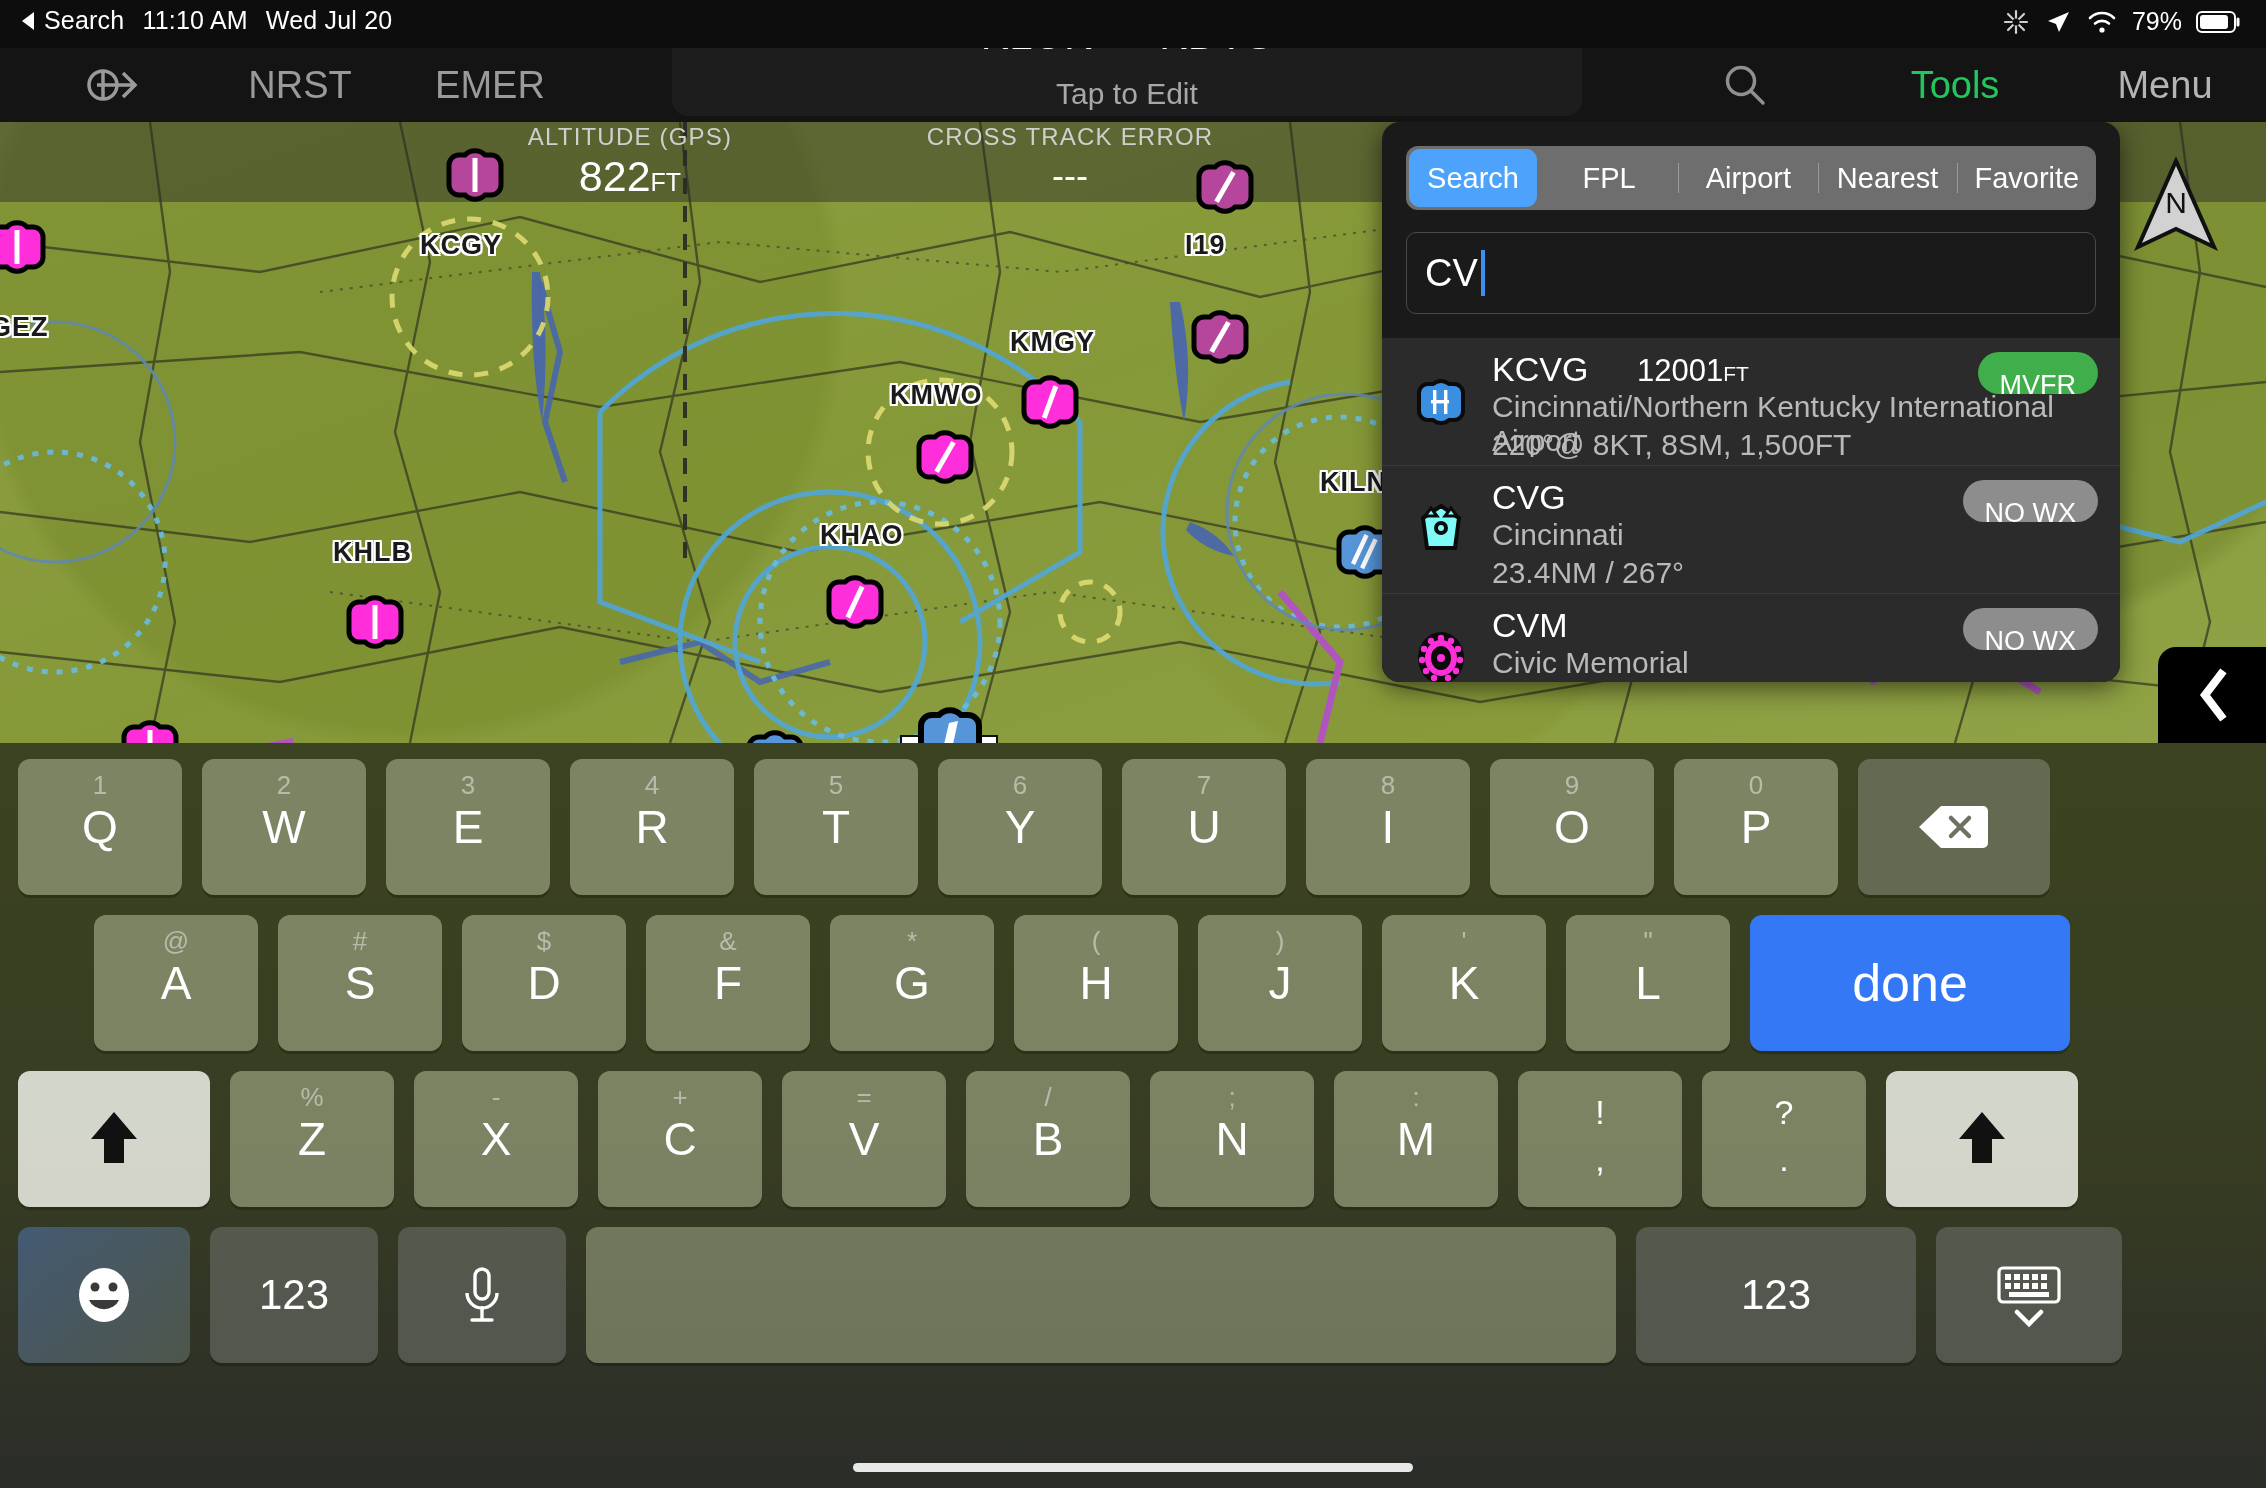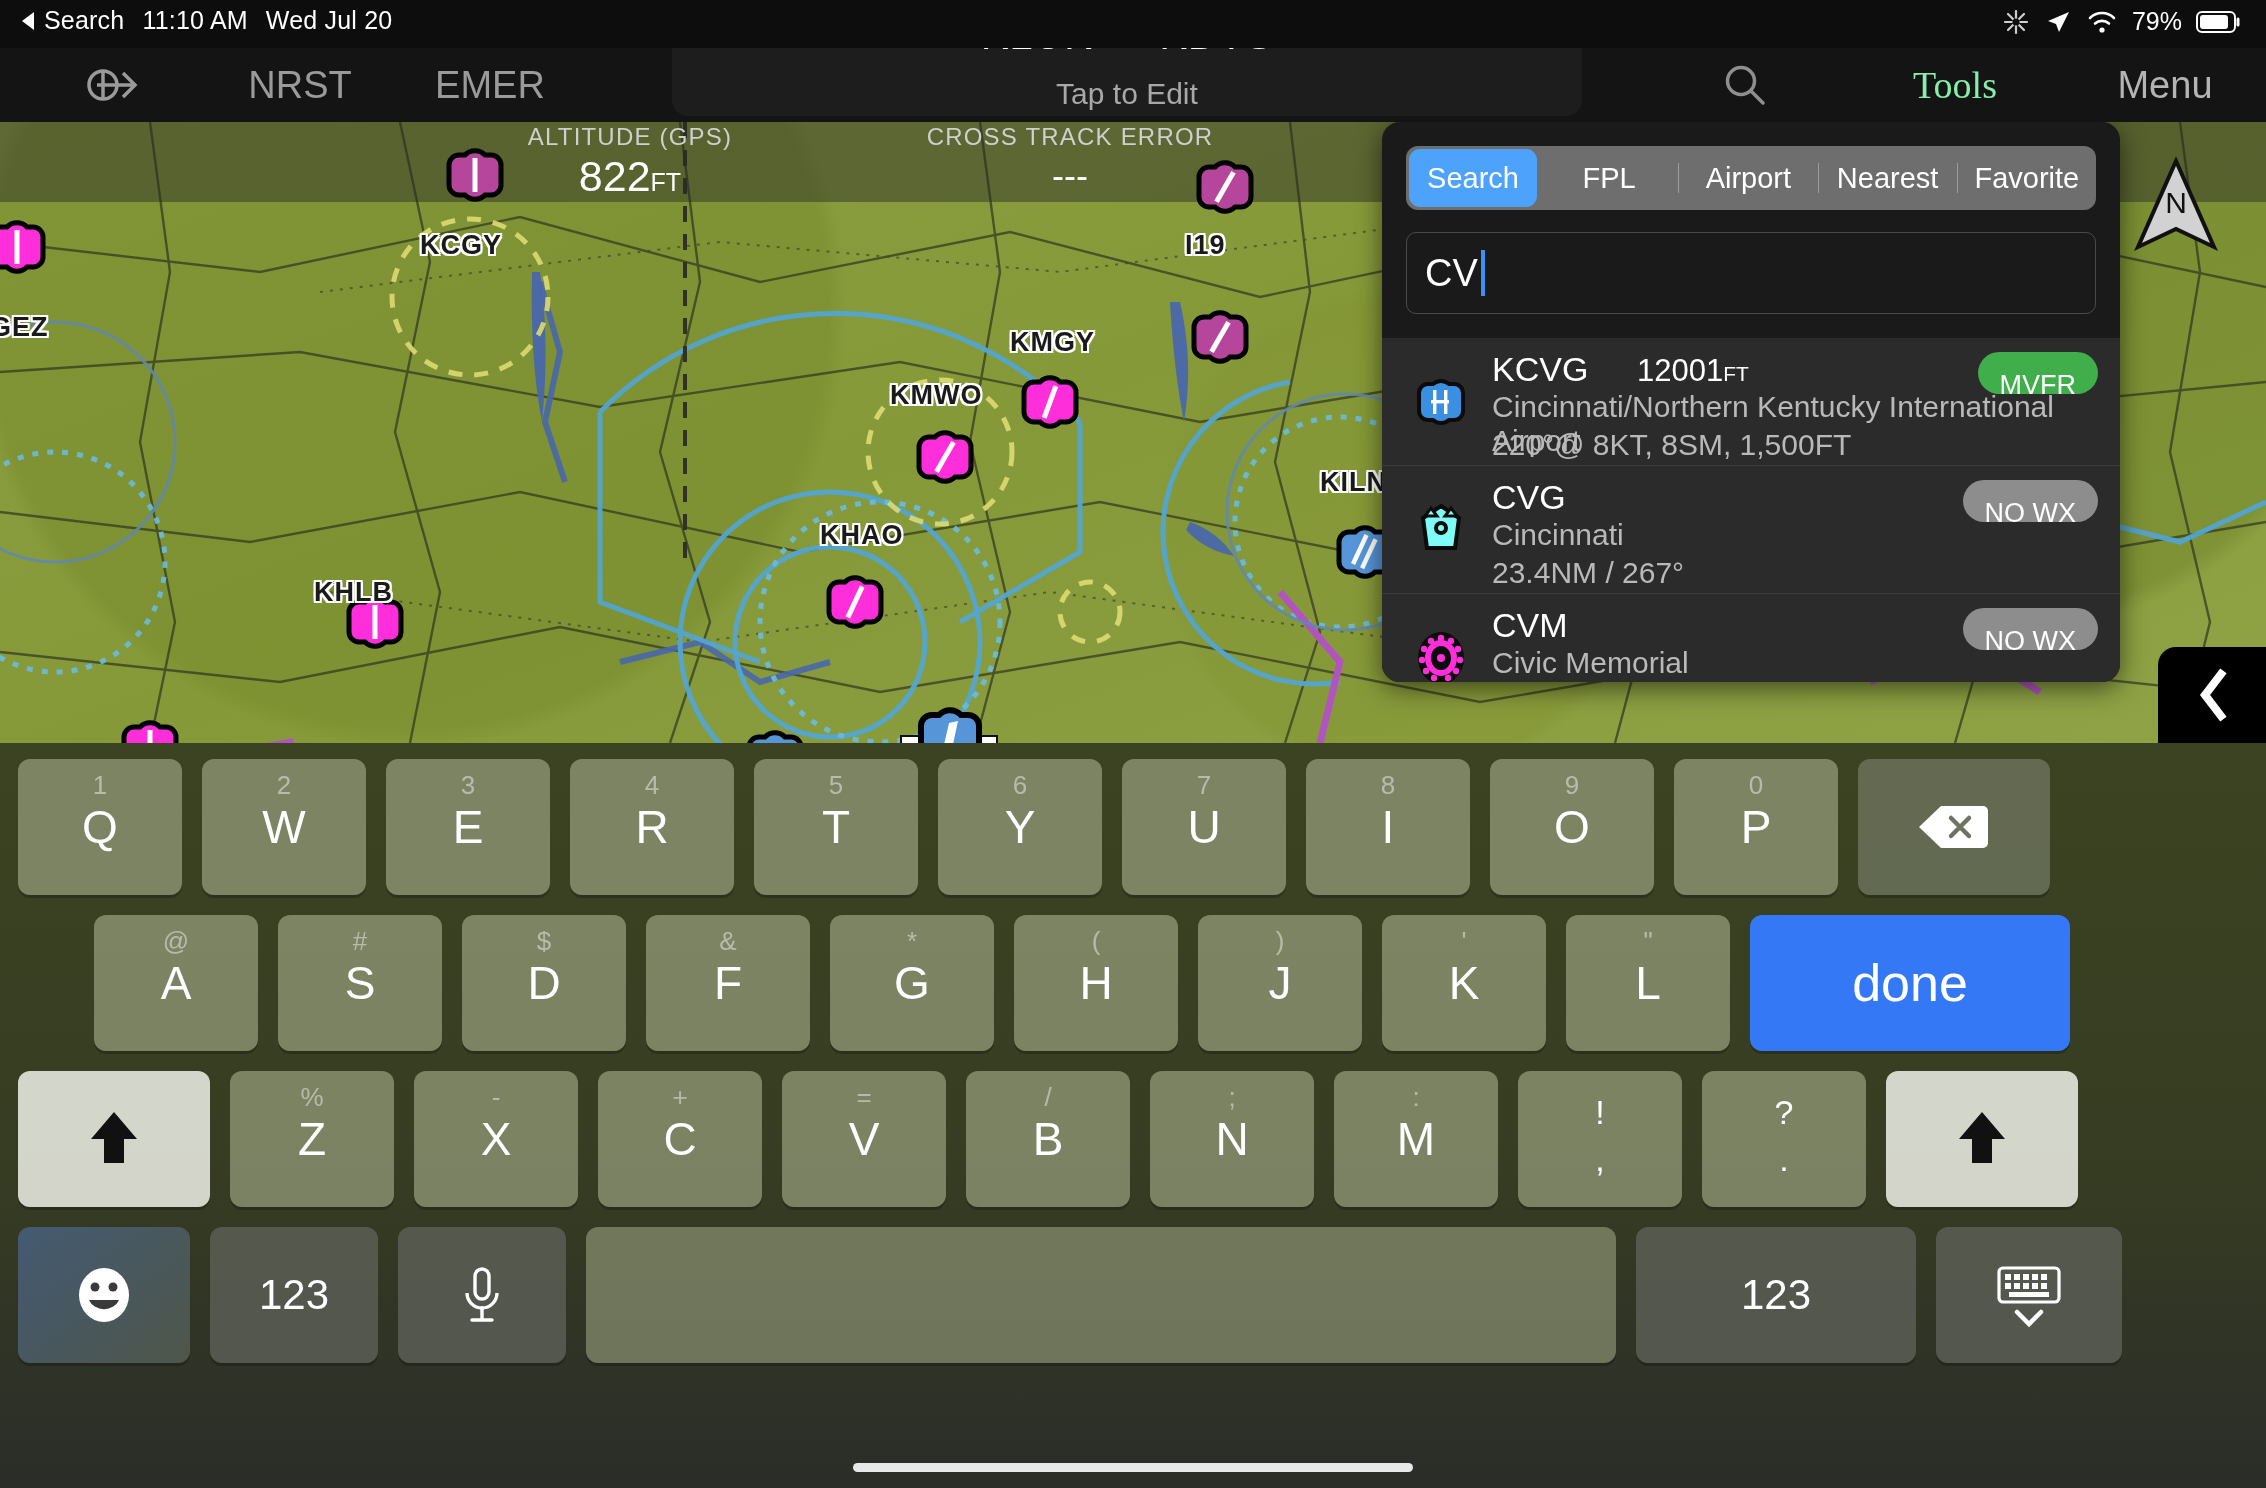--- a/index.html
+++ b/index.html
@@ -24,21 +24,21 @@
   
   .navbar { position:absolute; left:0; top:0; width:2266px; height:122px; background:#141414;
     z-index:55; }
   .nav-row { position:absolute; left:0; top:48px; width:2266px; height:74px; }
   .nav-item { position:absolute; top:0; height:74px; display:flex; align-items:center;
     justify-content:center; color:#9a9a9a; font-size:38px; }
   .nav-dto { left:58px; width:120px; }
   .nav-nrst { left:220px; width:160px; }
   .nav-emer { left:400px; width:180px; }
   .nav-search { left:1700px; width:90px; }
-  .nav-tools { left:1870px; width:170px; color:#86efac;font-family:Liberation Serif, serif;}
+  .nav-tools { left:1870px; width:170px; color:#22c55e;}
   .nav-menu { left:2080px; width:170px; color:#b4b4b4;}
 
   .title-chip { position:absolute; left:672px; top:8px; width:910px; height:108px;
     background:#1d1d1d; border-radius:16px; display:flex; flex-direction:column;
     align-items:center; justify-content:center; z-index:56; }
   .title-main { color:#fff; font-size:42px; letter-spacing:.5px; line-height:1.05; }
   .title-sub { color:#a8a8a8; font-size:30px; margin-top:20px; }
 
   
   .map { position:absolute; left:0; top:122px; width:2266px; height:621px; overflow:hidden;
@@ -338,21 +338,21 @@
         <div class="inst-val" style="font-size:36px;">---</div>
       </div>
     </div>
 
     <div class="apt-label" style="left:-10px;  top:190px;">GEZ</div>
     <div class="apt-label" style="left:420px;  top:108px;">KCGY</div>
     <div class="apt-label" style="left:1185px; top:108px;">I19</div>
     <div class="apt-label" style="left:1010px; top:205px;">KMGY</div>
     <div class="apt-label" style="left:890px;  top:258px;">KMWO</div>
     <div class="apt-label" style="left:1320px; top:345px;">KILN</div>
-    <div class="apt-label" style="left:314px;  top:415px;margin-top:40px;">KHLB</div>
+    <div class="apt-label" style="left:333px;  top:415px;">KHLB</div>
     <div class="apt-label" style="left:820px;  top:398px;">KHAO</div>
 
     <div class="apt-box" style="left:900px;  top:613px;">KLUK</div>
 
     <div class="compass">
       <svg width="84" height="100" viewBox="0 0 84 100">
         <path d="M42,4 L80,90 L42,72 L4,90 Z" fill="#d2d2d2" stroke="#111" stroke-width="4"></path>
         <text x="42" y="56" text-anchor="middle" font-family="Liberation Sans, sans-serif" font-size="30" fill="#111">N</text>
       </svg>
     </div>

